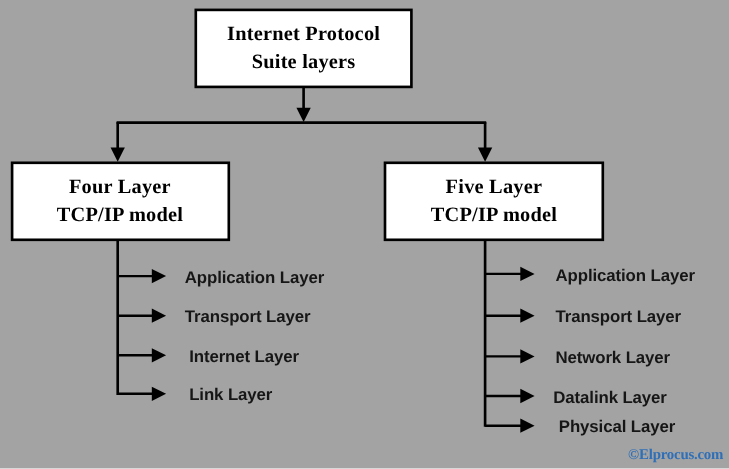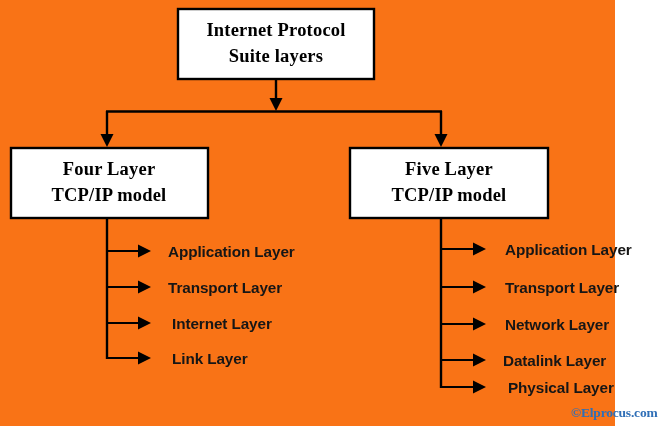--- a/index.html
+++ b/index.html
@@ -9,23 +9,23 @@
     background: #ffffff;
   }
   body {
     width: 663px;
     height: 426px;
     overflow: hidden;
     font-family: "Liberation Sans", sans-serif;
   }
   #diagram-root {
     position: relative;
-    width: 615px;
+    width: 663px;
     height: 426px;
-    background: #f97316;
+    background: #a3a3a3;
   }
   svg.diagram {
     position: absolute;
     top: 0;
     left: 0;
     width: 663px;
     height: 426px;
     display: block;
   }
   .box-rect {

